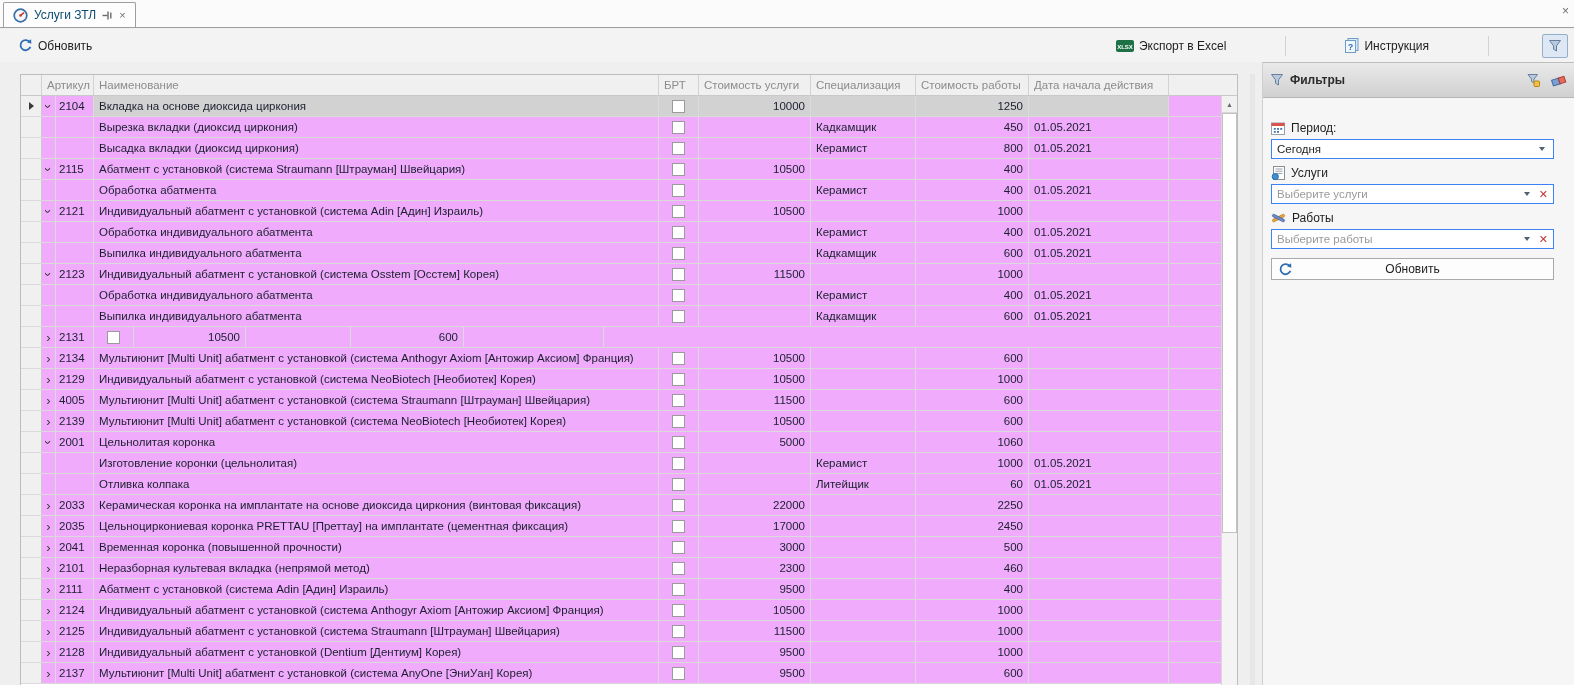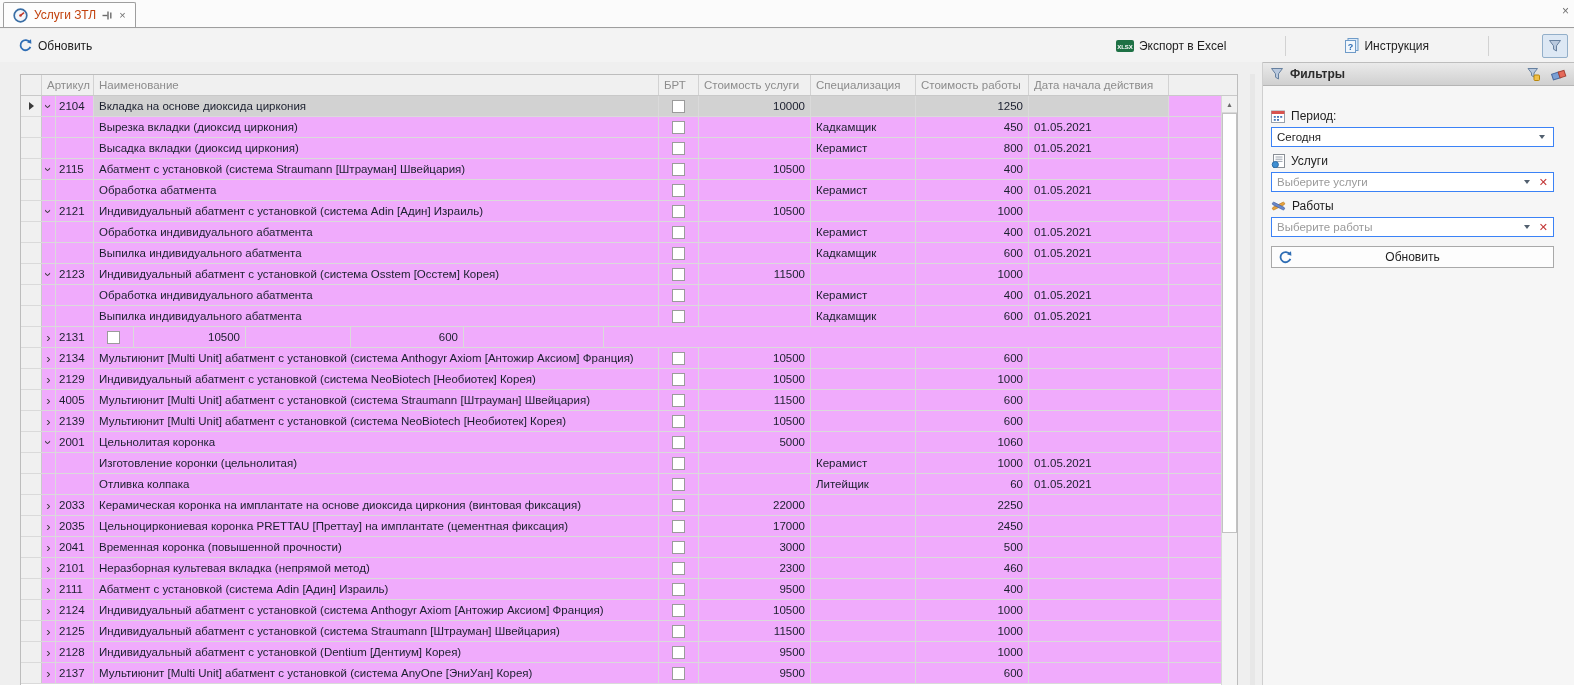--- a/index.html
+++ b/index.html
@@ -2,21 +2,21 @@
 <html><head>
 <meta charset="utf-8">
 <style>
   * { margin:0; padding:0; box-sizing:border-box; }
   html,body { width:1574px; height:685px; overflow:hidden; }
   body { font-family:"Liberation Sans","DejaVu Sans",sans-serif; background:#efefef; position:relative; color:#1a1f2e; }
 
   
   .tabstrip { position:absolute; top:0; left:0; right:0; height:28px; background:#fbfbfb; border-bottom:1px solid #9e9e9e; }
   .tab { position:absolute; left:3px; top:2px; height:25px; background:#fdfdfd; border:1px solid #9e9e9e; border-bottom:none; border-radius:2px 2px 0 0; display:flex; align-items:center; padding:0 9px; gap:6px; }
-  .tab-label { font-size:12px; color:#c2410c; }
+  .tab-label { font-size:12px; color:#0c4a6e; }
   .tab .micon { color:#6f6f6f; font-size:11px; line-height:1; cursor:default; }
   .strip-close { position:absolute; right:5px; top:5px; color:#707070; font-size:12px; line-height:1; }
 
   
   .toolbar { position:absolute; top:29px; left:0; right:0; height:33px; background:#f3f3f3; display:flex; align-items:center; }
   .tbtn { display:flex; align-items:center; gap:5px; font-size:12px; color:#1e1e1e; padding:4px 6px; border-radius:2px; }
   .tb-left { margin-left:12px; }
   .tb-right { position:absolute; right:6px; display:flex; align-items:center;gap:48px; }
   .sep { width:1px; height:20px; background:#d2d2d2; margin:0 5px; }
   .toggle-filter { width:26px; height:24px; background:#dde8f4; border:1px solid #93afc9; border-radius:2px; display:flex; align-items:center; justify-content:center; }
@@ -60,21 +60,21 @@
   .farrow { width:0; height:0; border-left:5px solid #3a3a3a; border-top:4px solid transparent; border-bottom:4px solid transparent; }
 
   .vscroll { position:absolute; top:21px; right:0; bottom:0; width:16px; background:#f4f4f4; border-left:1px solid #d8d8d8; }
   .vs-up { height:17px; background:#f1f1f1; border-bottom:1px solid #d8d8d8; display:flex; align-items:center; justify-content:center; color:#6b6b6b; font-size:7px; }
   .vs-thumb { position:absolute; top:17px; left:0; right:0; height:420px; background:#fefefe; border:1px solid #c2c2c2; }
 
   .splitter { position:absolute; left:1250px; top:12px; bottom:0; width:5px; background:#e7e7e7; }
 
   
   .fpanel { position:absolute; top:0; right:0; bottom:0; width:312px; background:#f6f6f6; border-left:1px solid #cfcfcf; }
-  .fp-header { height:24px; background:linear-gradient(#eaeaea,#d0d0d0); border-top:1px solid #bdbdbd; border-bottom:1px solid #b5b5b5; display:flex; align-items:center; padding:0 7px; gap:6px; }
+  .fp-header { height:36px; background:linear-gradient(#eaeaea,#d0d0d0); border-top:1px solid #bdbdbd; border-bottom:1px solid #b5b5b5; display:flex; align-items:center; padding:0 7px; gap:6px; }
   .fp-title { font-size:12px; font-weight:bold; color:#2b2b2b; flex:1; }
   .fp-hicons { display:flex; align-items:center; gap:10px; }
   .fp-body { padding:7px 20px 0 8px; }
   .fp-label { display:flex; align-items:center; gap:6px; font-size:12px; color:#1e1e1e; margin:7px 0 4px; }
   .combo { height:20px; border:1px solid #3b82f6; background:#fff; display:flex; align-items:center; padding:0 5px; }
   .combo .val { flex:1; font-size:11.5px; color:#1e1e1e; }
   .combo.placeholder .val { color:#9a9a9a; }
   .dd-arrow { width:0; height:0; border-left:3.5px solid transparent; border-right:3.5px solid transparent; border-top:4px solid #52606f; margin:0 3px; }
   .clear-x { color:#c23535; font-weight:bold; font-size:11px; margin-left:6px; line-height:1; }
   .fp-refresh { margin-top:9px; height:22px; border:1px solid #a9a9a9; background:#fdfdfd; display:flex; align-items:center; justify-content:center; font-size:12px; color:#1e1e1e; position:relative; }

